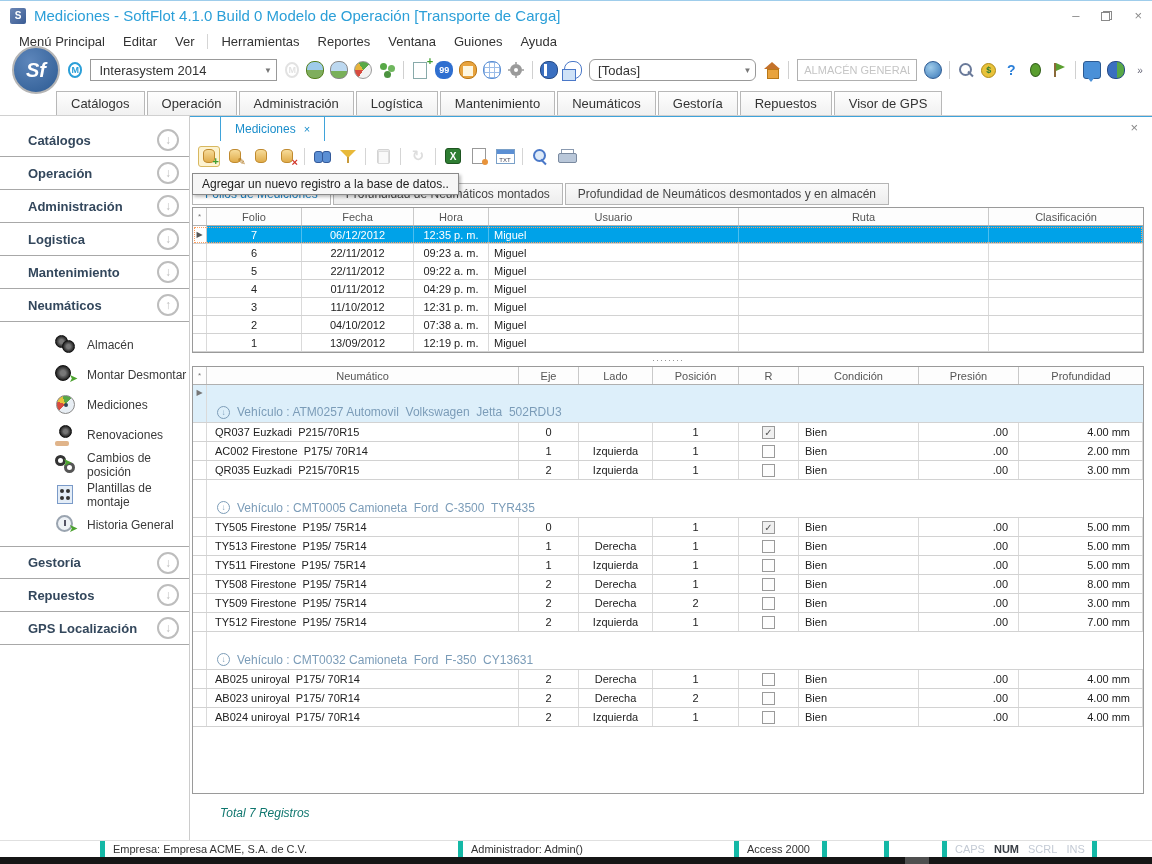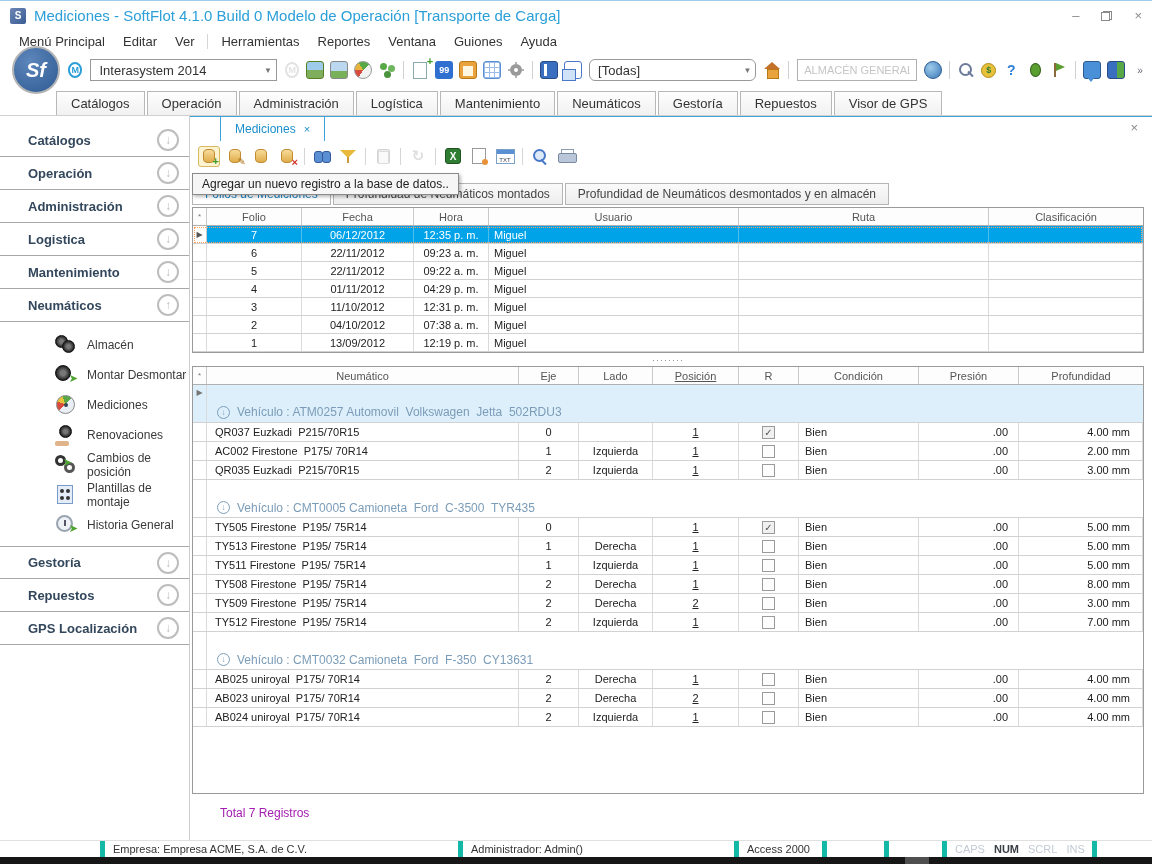--- a/index.html
+++ b/index.html
@@ -20,21 +20,21 @@
   .logo{position:absolute;left:12px;top:-6px;width:48px;height:48px;border-radius:50%;z-index:6;
     background:radial-gradient(circle at 35% 30%,#5d86bb,#2c5a92);border:2px solid #b5b5b5;color:#fff;
     display:flex;align-items:center;justify-content:center;font-size:20px;font-weight:bold;font-style:italic;}
   .m-badge{width:16px;height:16px;border:2px solid #2b9fd8;border-radius:50%;color:#2b9fd8;font-size:9px;font-weight:bold;
     display:flex;align-items:center;justify-content:center;margin:0 4px;}
   .m-badge.disabled{border-color:#c0c0c0;color:#c0c0c0;}
   .combo{height:22px;border:1px solid #999;background:#fff;display:flex;align-items:center;font-size:13px;
     padding:0 4px 0 8px;margin:0 4px;}
   .combo .arrow{margin-left:auto;color:#777;font-size:8px;padding-left:8px;}
   .tb-sep{width:1px;height:18px;background:#d0d0d0;margin:0 4px;}
-  .tb-ic{width:18px;height:18px;margin:0 3px;border-radius:3px;display:flex;align-items:center;justify-content:center;
+  .tb-ic{width:18px;height:18px;margin:0 3px;border-radius:8px;display:flex;align-items:center;justify-content:center;
     font-size:11px;position:relative;flex:none;}
   .ic-building{background:linear-gradient(180deg,#9ecbea 50%,#7fae5d 50%);border:1px solid #55801f;}
   .ic-image{background:linear-gradient(180deg,#bcd8f0 55%,#79b05a 45%);border:1px solid #888;}
   .ic-gauge{border-radius:50%;border:1px solid #999;background:conic-gradient(from 210deg,#d84b3f 0 60deg,#e8b43a 60deg 120deg,#58a847 120deg 200deg,#f2f2f2 200deg 360deg);}
   .ic-users{background:transparent;}
   .ic-users::before{content:"";width:7px;height:7px;border-radius:50%;background:#58a847;box-shadow:8px 2px 0 #6fb75e,4px 8px 0 #4c9340;position:absolute;left:2px;top:2px;}
   .ic-newdoc{background:#fff;border:1px solid #8aa;width:14px;height:17px;}
   .ic-newdoc::after{content:"+";position:absolute;right:-4px;top:-6px;color:#3f9e2f;font-weight:bold;font-size:11px;}
   .ic-99{background:#2f6fd0;color:#fff;font-size:9px;font-weight:bold;}
   .ic-clip{background:#e8a33d;border:1px solid #b97818;}
@@ -145,21 +145,21 @@
   .grid-bottom{height:428px;margin-top:0;}
   .grid-header{display:flex;height:18px;background:#fdfdfd;border-bottom:1px solid #b0b0b0;font-size:11px;color:#555;}
   .gh{display:flex;align-items:center;justify-content:center;border-right:1px solid #c9c9c9;height:100%;}
   .gc{display:flex;align-items:center;border-right:1px solid #dadada;height:100%;font-size:11px;color:#222;overflow:hidden;}
   .c-sel{width:14px;flex:none;justify-content:center;color:#777;font-size:8px;}
   .c-folio{width:95px;flex:none;}  .c-fecha{width:112px;flex:none;}
   .c-hora{width:75px;flex:none;}   .c-usuario{width:250px;flex:none;}
   .c-ruta{width:250px;flex:none;}  .c-clas{flex:1;}
   .c-neu{width:312px;flex:none;padding-left:8px;}
   .c-eje{width:60px;flex:none;}    .c-lado{width:74px;flex:none;}
-  .c-pos{width:86px;flex:none;text-decoration:underline;}    .c-r{width:60px;flex:none;}
+  .c-pos{width:86px;flex:none;}    .c-r{width:60px;flex:none;}
   .c-cond{width:120px;flex:none;padding-left:6px;}
   .c-pres{width:100px;flex:none;justify-content:flex-end;padding-right:10px;}
   .c-prof{flex:1;justify-content:flex-end;padding-right:12px;}
   .ctr{justify-content:center;}
   .lft{padding-left:5px;}
   .pre{white-space:pre;}
   .grid-row{display:flex;height:18px;border-bottom:1px solid #d2d2d2;background:#fff;}
   .grid-row.drow{height:19px;}
   .grid-row.sel-row{background:#00a2e8;color:#fff;outline:1px dotted #ff9d5c;outline-offset:-2px;}
   .grid-row.sel-row .gc{color:#fff;border-right-color:rgba(255,255,255,.3);}
@@ -171,21 +171,21 @@
   .grp-band:not(.hl) .grp-label-wrap{align-items:center;padding-bottom:0;}
   .grp-ic{width:13px;height:13px;border:1px solid #7d9db8;border-radius:50%;color:#7d9db8;font-size:8px;
     display:inline-flex;align-items:center;justify-content:center;flex:none;}
   .grp-label{font-size:12px;color:#7b9cb8;white-space:pre;}
   .grp-spacer{height:18px;border-bottom:none;display:flex;}
   .grp-spacer .c-sel{height:100%;border-right:1px solid #dadada;}
   .checkbox{width:13px;height:13px;border:1px solid #9a9a9a;background:#fdfdfd;display:inline-flex;align-items:center;
     justify-content:center;font-size:10px;color:#555;}
   .checkbox.checked{background:#f0f0f0;}
   .splitter{height:13px;display:flex;align-items:center;justify-content:center;color:#888;font-size:9px;letter-spacing:1px;margin:0 8px 0 2px;}
-  .total-label{margin:12px 0 0 30px;font-size:12px;color:#a21caf;}
+  .total-label{margin:12px 0 0 30px;font-size:12px;color:#0f766e;font-style:italic;}
   .statusbar{height:17px;display:flex;align-items:center;font-size:11px;color:#333;border-top:1px solid #e0e0e0;}
   .sb-seg{height:100%;display:flex;align-items:center;padding:0 8px;border-left:5px solid #14b8a6;white-space:nowrap;overflow:hidden;}
   .sb-spacer{width:100px;flex:none;border-left:none;}
   .sb-empresa{width:358px;flex:none;}
   .sb-admin{width:276px;flex:none;}
   .sb-access{width:88px;flex:none;}
   .sb-b1{width:62px;flex:none;}
   .sb-b2{width:58px;flex:none;}
   .sb-keys{width:150px;flex:none;gap:9px;color:#c3cad4;}
   .sb-keys .on{color:#3a3f46;font-weight:bold;}

